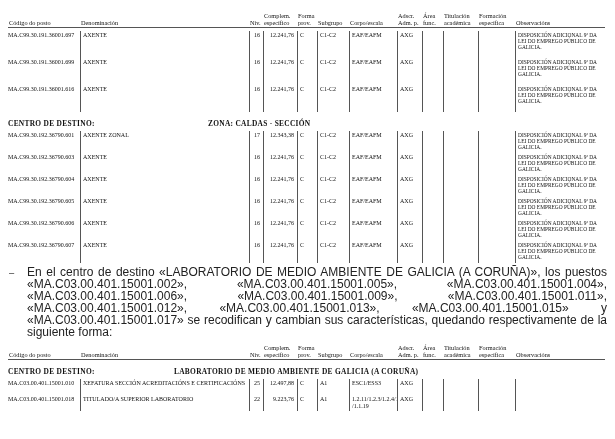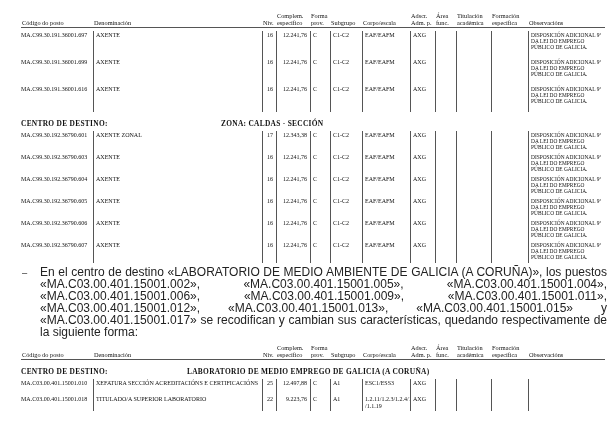--- a/index.html
+++ b/index.html
@@ -1,18 +1,18 @@
 <!DOCTYPE html>
 <html><head>
 <meta charset="utf-8">
 <style>
   html,body{margin:0;padding:0;background:#ffffff;}
   body{width:615px;height:439px;position:relative;overflow:hidden;color:#111;
        font-family:"Liberation Serif","DejaVu Serif",serif;}
-  .page{position:absolute;inset:0;background:#fff;margin-left:13px;}
+  .page{position:absolute;inset:0;background:#fff;}
 
   
   .rpt{position:absolute;left:8px;right:10px;}
   .t1{top:12px;}
   .t2{top:344px;}
   .trow{display:grid;grid-template-columns:72px 169px 14px 34px 20px 32px 48px 25px 21px 35px 37px 1fr;}
   .thead{border-bottom:1px solid #555;padding-bottom:1px;}
   .thead .hcell{display:flex;flex-direction:column;justify-content:flex-end;
                 font-size:6.3px;line-height:7px;padding:0 1px;}
   .thead .hcell span{display:block;white-space:nowrap;}
@@ -318,21 +318,21 @@
         </div>
 
         <div class="hcell">
           <span></span>
           <span>Observacións</span>
         </div>
       </div>
 
     <div class="dest">
       <span class="dest-label">CENTRO DE DESTINO:</span>
-      <span class="dest-value">LABORATORIO DE MEDIO EMPREGO DE GALICIA (A CORUÑA)</span>
+      <span class="dest-value">LABORATORIO DE MEDIO AMBIENTE DE GALICIA (A CORUÑA)</span>
     </div>
 
     <div class="tbody">
 
         <div class="trow">
           <div class="cell">MA.C03.00.401.15001.010</div>
           <div class="cell">XEFATURA SECCIÓN ACREDITACIÓNS E CERTIFICACIÓNS</div>
           <div class="cell">25</div>
           <div class="cell">12.497,88</div>
           <div class="cell">C</div>

